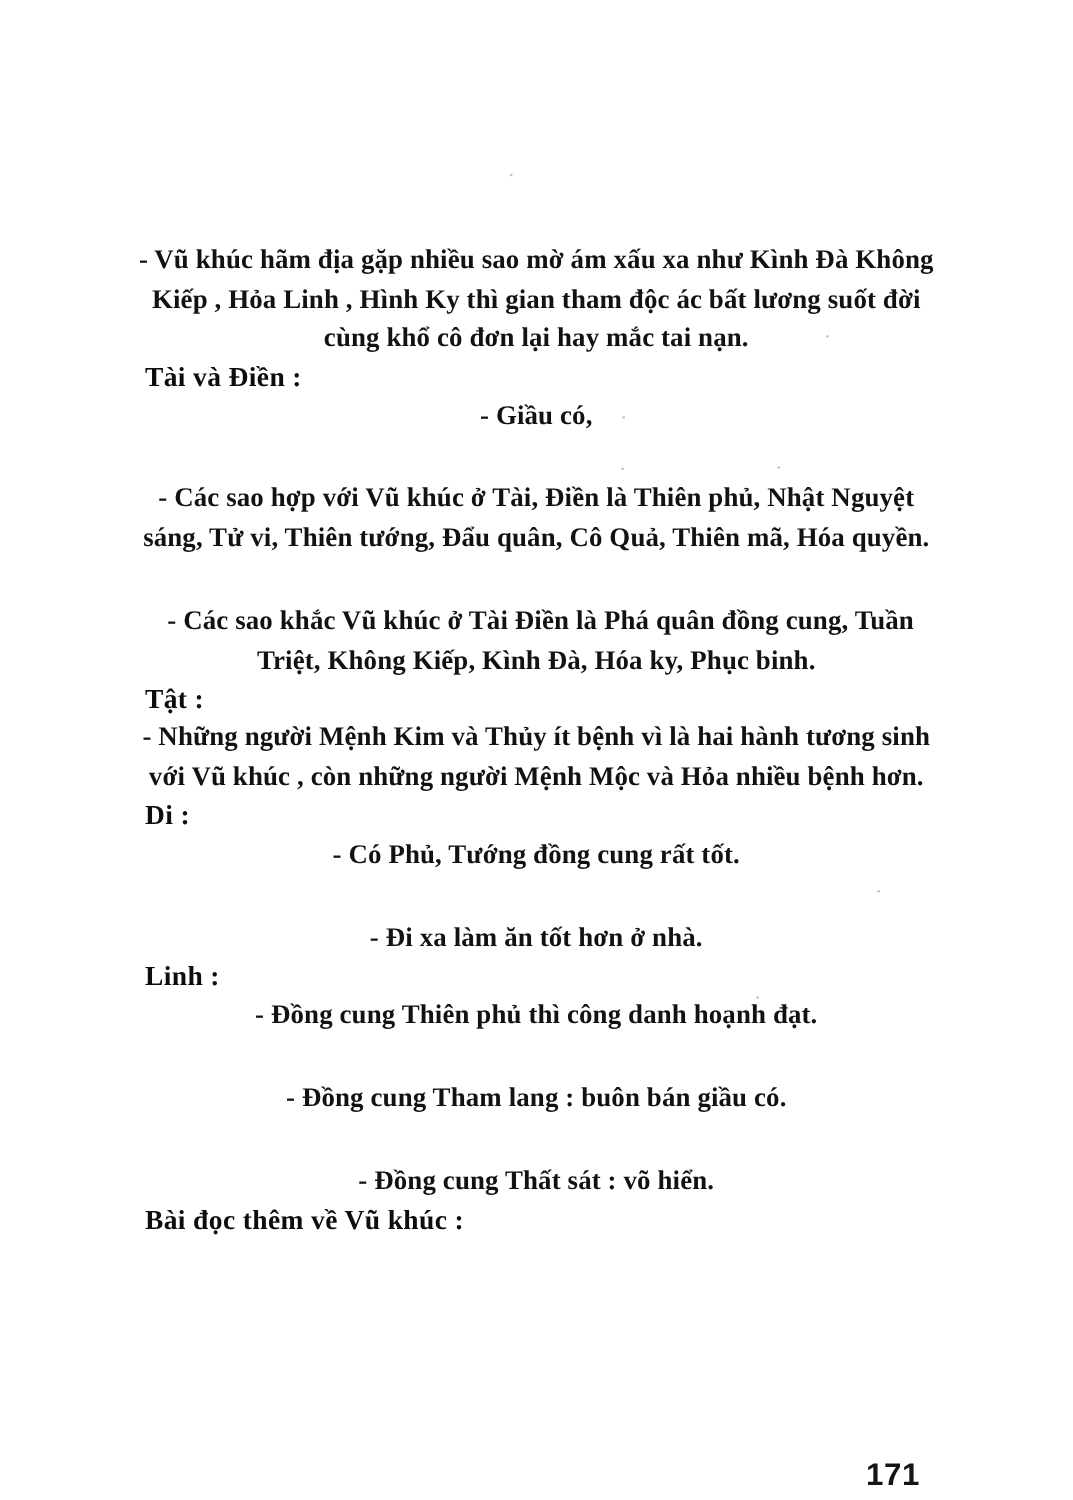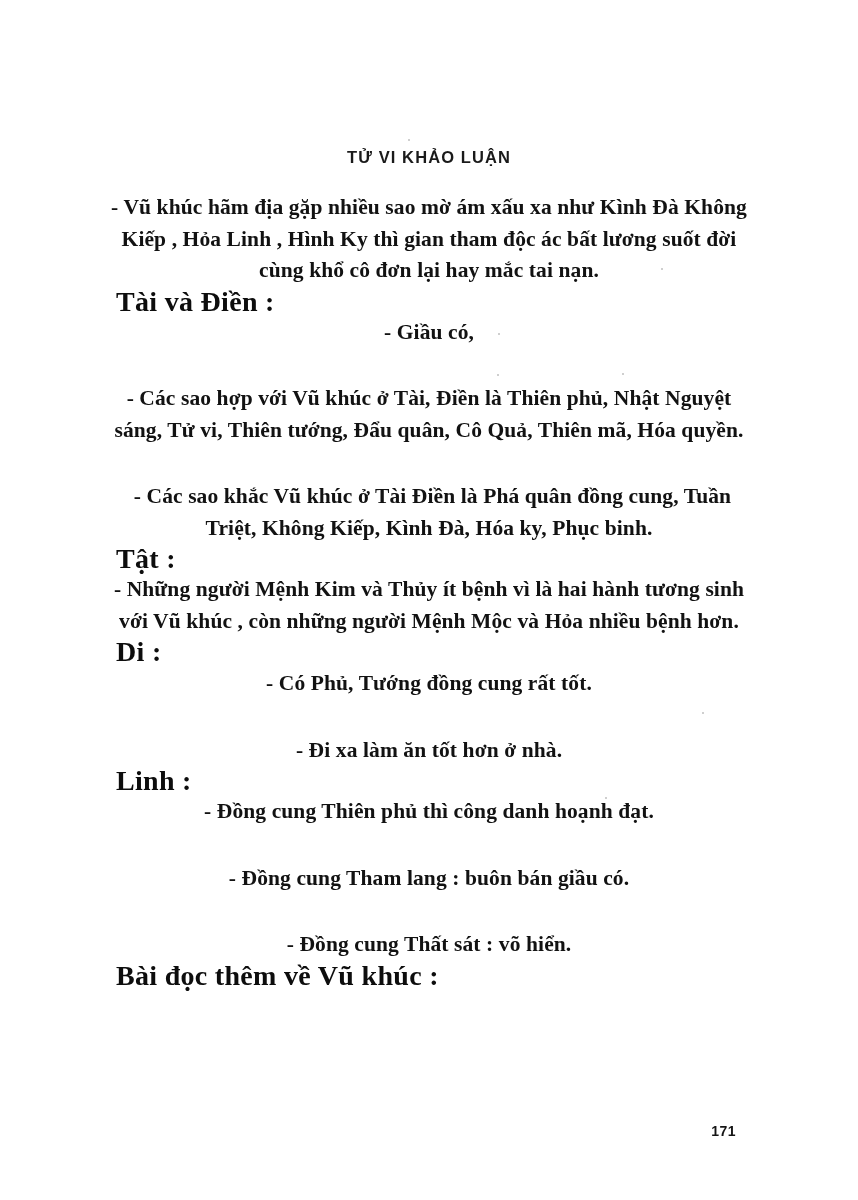--- a/index.html
+++ b/index.html
@@ -70,37 +70,37 @@
   
   p.para.indent { text-indent: 7px; }
 
   
   p.para.tight { margin-top: 1px; }
 
   
   h2.section-heading {
     margin: 0;
     padding: 0;
-    font-size: 28px;
+    font-size: 22px;
     line-height: 30px;
     font-weight: 700;
     letter-spacing: 0.3px;
     text-indent: 8px;
     color: #0d0d0d;
   }
   .gap-before-heading { margin-top: 38px; }
   .gap-after-heading  { margin-top: 13px; }
 
   
   .folio {
     position: absolute;
     right: 14px;
-    top: 1123px;
+    top: 1166px;
     font-family: "Liberation Sans", "DejaVu Sans", sans-serif;
-    font-size: 14px;
+    font-size: 25px;
     font-weight: 600;
     letter-spacing: 0.5px;
     color: #151515;
   }
 
   
   .speck {
     position: absolute;
     width: 2px;
     height: 2px;
@@ -117,21 +117,20 @@
   <div class="speck" style="left:408px; top:139px;"></div>
   <div class="speck" style="left:661px; top:268px;"></div>
   <div class="speck" style="left:498px; top:333px;"></div>
   <div class="speck" style="left:497px; top:374px;"></div>
   <div class="speck" style="left:622px; top:373px;"></div>
   <div class="speck" style="left:702px; top:712px;"></div>
   <div class="speck" style="left:605px; top:797px;"></div>
 
   <div class="content">
 
-    <div class="running-head">TỬ VI KHẢO LUẬN</div>
 
     <div class="body-flow">
 
       <p class="para">- Vũ khúc hãm địa gặp nhiều sao mờ ám xấu xa như Kình Đà Không Kiếp , Hỏa Linh , Hình Ky thì gian tham độc ác bất lương suốt đời cùng khổ cô đơn lại hay mắc tai nạn.</p>
 
       <h2 class="section-heading gap-before-heading">Tài và Điền :</h2>
 
       <p class="para gap-after-heading">- Giầu có,</p>
 
       <p class="para">- Các sao hợp với Vũ khúc ở Tài, Điền là Thiên phủ, Nhật Nguyệt sáng, Tử vi, Thiên tướng, Đẩu quân, Cô Quả, Thiên mã, Hóa quyền.</p>

